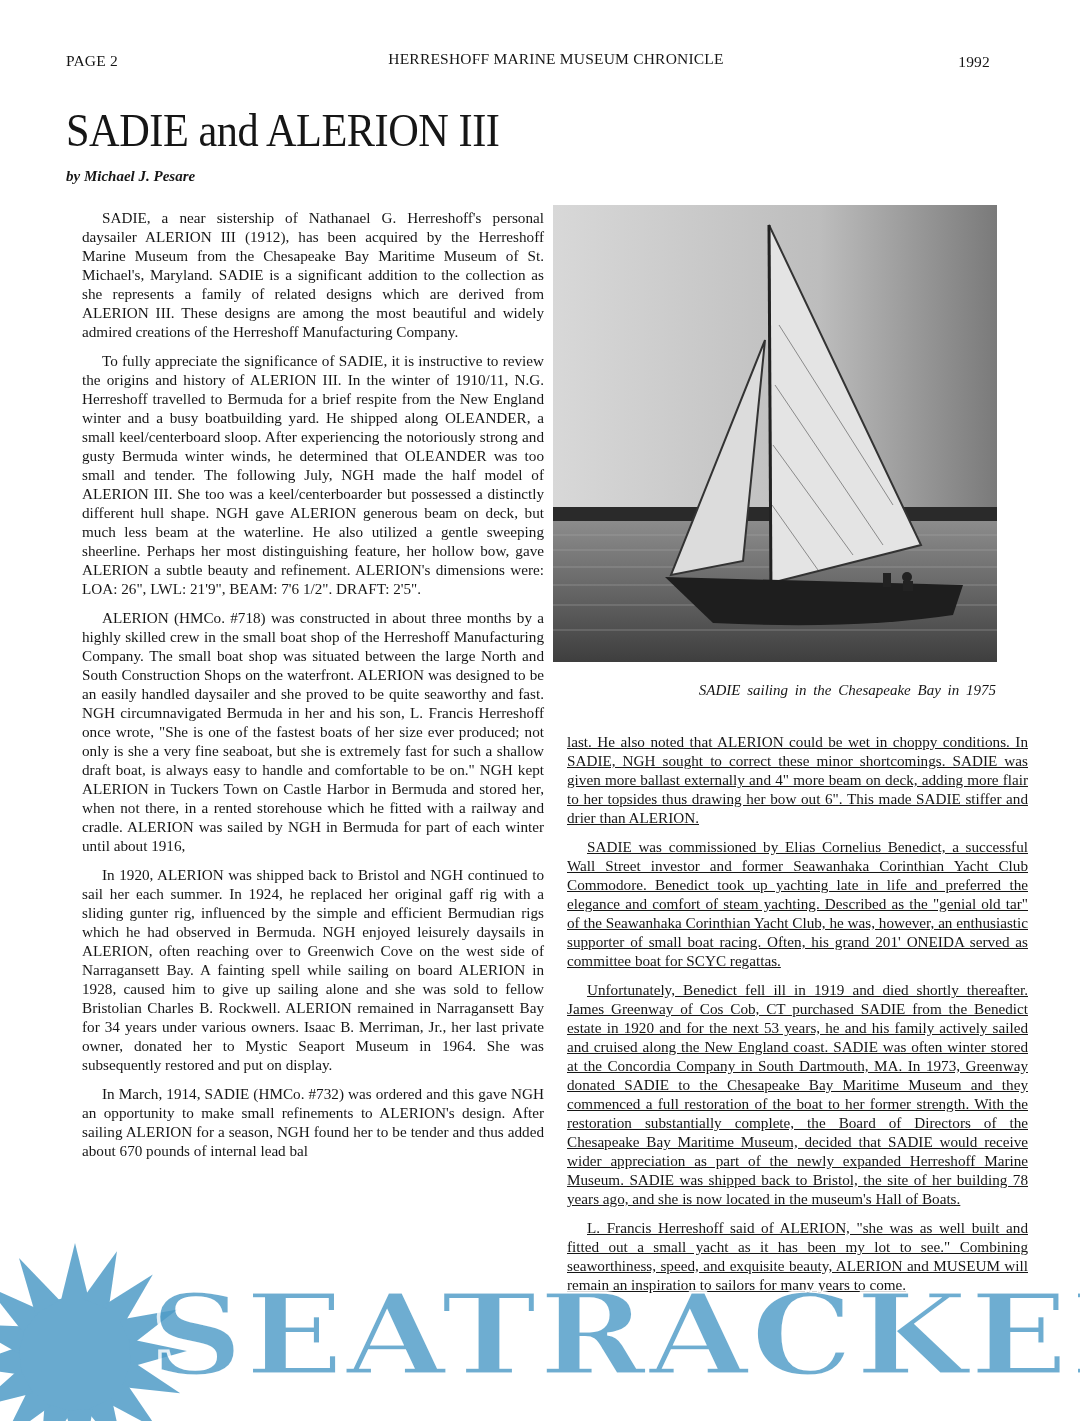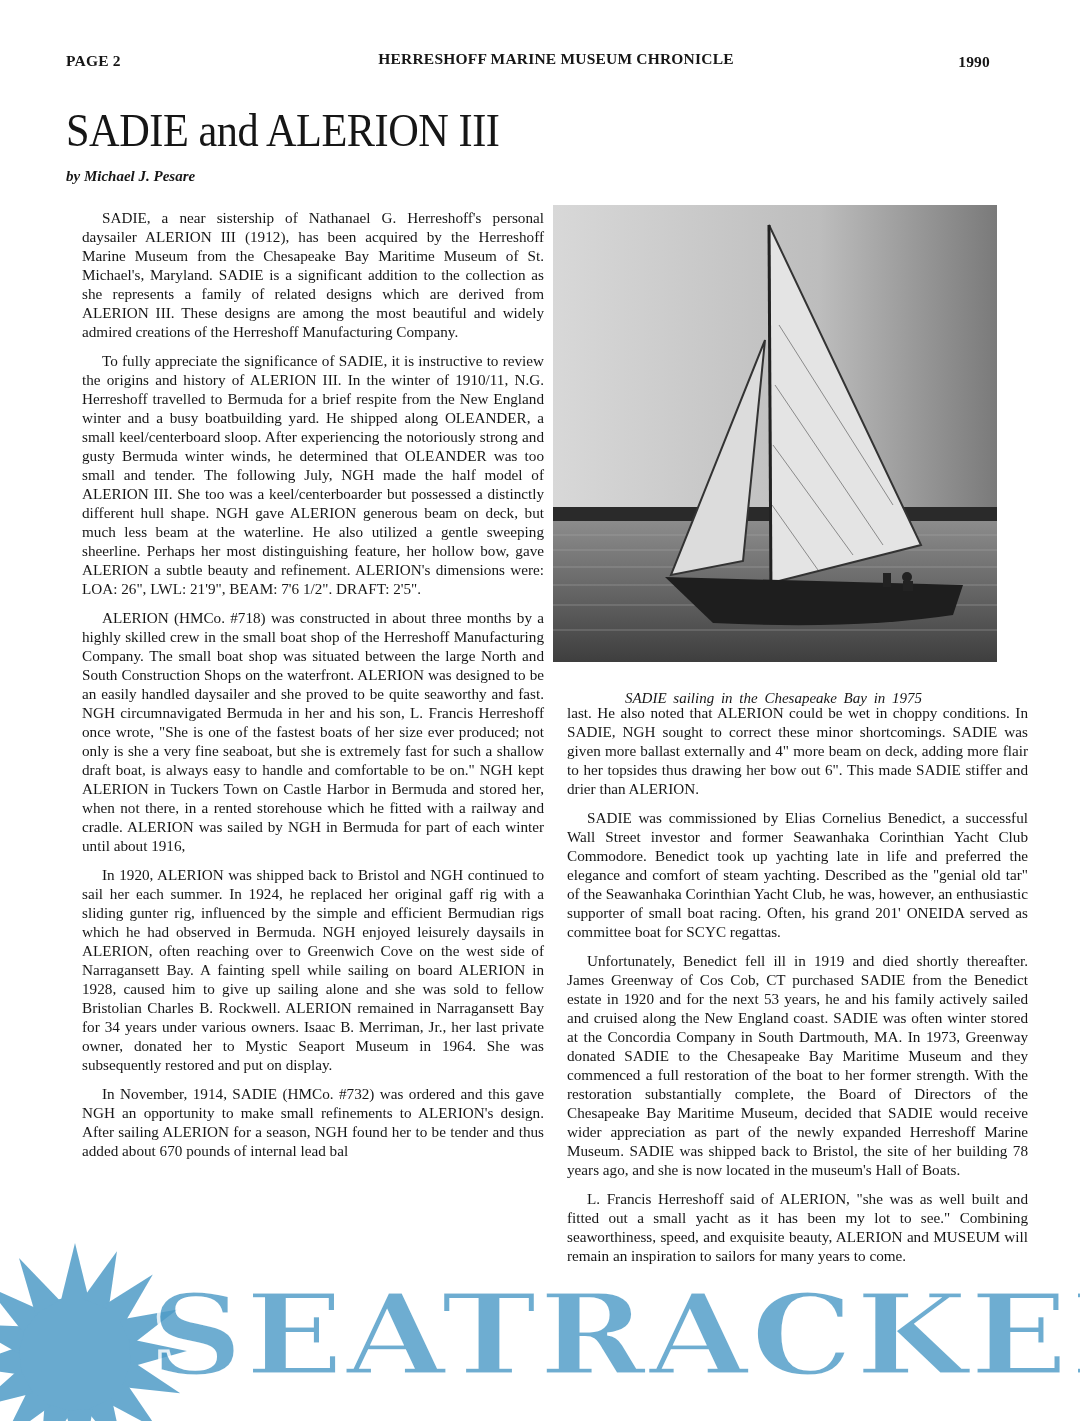--- a/index.html
+++ b/index.html
@@ -1,54 +1,54 @@
 <!DOCTYPE html>
 <html><head>
 <meta charset="utf-8">
 <style>
   html, body { margin:0; padding:0; background:#ffffff; }
   body { width:1080px; height:1421px; position:relative; overflow:hidden;
          font-family:"Liberation Serif","DejaVu Serif",serif; color:#161616; }
-  .hdr { position:absolute; top:52px; font-weight:bold; font-size:15.5px; letter-spacing:0.2px; }
+  .hdr { position:absolute; top:52px; font-weight:normal; font-size:15.5px; letter-spacing:0.2px; }
   .hdr.page { left:66px; }
   .hdr.title { left:16px; width:1080px; text-align:center; top:50px; padding-left:0; }
   .hdr.year { right:90px; top:53px; }
   h1 { position:absolute; left:66px; top:108px; margin:0; font-weight:normal;
        font-size:46px; letter-spacing:-0.5px; line-height:1; transform:scaleX(0.92); transform-origin:left; }
   .byline { position:absolute; left:66px; top:168px; font-style:italic; font-size:15px;font-weight:bold; }
   .col { position:absolute; font-size:15.2px; line-height:19px; text-align:justify;margin-left:16px; }
   .col p { margin:0 0 10px 0; text-indent:20px; hyphens:manual; }
   .col.left { left:66px; top:208px; width:462px; }
-  .col.right { left:551px; top:703px; width:461px; }
+  .col.right { left:551px; top:732px; width:461px;text-decoration:underline; }
   .col.right p.cont { text-indent:0; }
   .photo { position:absolute; left:553px; top:205px; width:444px; height:457px; overflow:hidden; background:#9a9a9a; }
-  .caption { position:absolute; left:551px; top:682px; width:445px; text-align:center; font-style:italic; font-size:15px; word-spacing:3px;margin-top:8px; }
+  .caption { position:absolute; left:551px; top:682px; width:445px; text-align:right; font-style:italic; font-size:15px; word-spacing:3px; }
   .wm { position:absolute; left:0; top:1240px; width:1080px; height:181px; pointer-events:none; }
   .wm-text { position:absolute; left:150px; top:1279px; font-family:"DejaVu Serif",serif; font-weight:bold;
              font-size:112px; line-height:1; color:#4f9cc7; opacity:0.82; letter-spacing:2px;
              -webkit-text-stroke:3px #ffffff; transform:scaleX(1.15); transform-origin:left; white-space:nowrap; }
 </style>
 </head>
 <body>
 
 <div>
   <div class="hdr page">PAGE 2</div>
   <div class="hdr title">HERRESHOFF MARINE MUSEUM CHRONICLE</div>
-  <div class="hdr year">1990</div>
+  <div class="hdr year">1992</div>
 </div>
 
 <h1>SADIE and ALERION III</h1>
 <div class="byline">by Michael J. Pesare</div>
 
 <div class="col left">
   <p>SADIE, a near sistership of Nathanael G. Herreshoff's personal daysailer ALERION III (1912), has been acquired by the Her­reshoff Marine Museum from the Chesapeake Bay Maritime Mu­seum of St. Michael's, Maryland. SADIE is a significant addition to the collection as she represents a family of related designs which are derived from ALERION III. These designs are among the most beautiful and widely admired creations of the Herreshoff Manufacturing Company.</p>
   <p>To fully appreciate the significance of SADIE, it is instructive to review the origins and history of ALERION III. In the winter of 1910/11, N.G. Herreshoff travelled to Bermuda for a brief respite from the New England winter and a busy boatbuilding yard. He shipped along OLEANDER, a small keel/centerboard sloop. After experiencing the notoriously strong and gusty Bermuda winter winds, he determined that OLEANDER was too small and tender. The following July, NGH made the half model of ALERION III. She too was a keel/centerboarder but possessed a distinctly differ­ent hull shape. NGH gave ALERION generous beam on deck, but much less beam at the waterline. He also utilized a gentle sweeping sheerline. Perhaps her most distinguishing feature, her hollow bow, gave ALERION a subtle beauty and refinement. ALERION's dimensions were: LOA: 26", LWL: 21'9", BEAM: 7'6 1/2". DRAFT: 2'5".</p>
   <p>ALERION (HMCo. #718) was constructed in about three months by a highly skilled crew in the small boat shop of the Her­reshoff Manufacturing Company. The small boat shop was situ­ated between the large North and South Construction Shops on the waterfront. ALERION was designed to be an easily handled day­sailer and she proved to be quite seaworthy and fast. NGH circum­navigated Bermuda in her and his son, L. Francis Herreshoff once wrote, "She is one of the fastest boats of her size ever produced; not only is she a very fine seaboat, but she is extremely fast for such a shallow draft boat, is always easy to handle and comfortable to be on." NGH kept ALERION in Tuckers Town on Castle Harbor in Bermuda and stored her, when not there, in a rented storehouse which he fitted with a railway and cradle. ALERION was sailed by NGH in Bermuda for part of each winter until about 1916,</p>
   <p>In 1920, ALERION was shipped back to Bristol and NGH con­tinued to sail her each summer. In 1924, he replaced her original gaff rig with a sliding gunter rig, influenced by the simple and efficient Bermudian rigs which he had observed in Bermuda. NGH enjoyed leisurely daysails in ALERION, often reaching over to Greenwich Cove on the west side of Narragansett Bay. A faint­ing spell while sailing on board ALERION in 1928, caused him to give up sailing alone and she was sold to fellow Bristolian Charles B. Rockwell. ALERION remained in Narragansett Bay for 34 years under various owners. Isaac B. Merriman, Jr., her last private owner, donated her to Mystic Seaport Museum in 1964. She was subsequently restored and put on display.</p>
-  <p>In November, 1914, SADIE (HMCo. #732) was ordered and this gave NGH an opportunity to make small refinements to ALERI­ON's design. After sailing ALERION for a season, NGH found her to be tender and thus added about 670 pounds of internal lead bal­</p>
+  <p>In March, 1914, SADIE (HMCo. #732) was ordered and this gave NGH an opportunity to make small refinements to ALERI­ON's design. After sailing ALERION for a season, NGH found her to be tender and thus added about 670 pounds of internal lead bal­</p>
 </div>
 
 <div class="photo">
   <svg width="444" height="457" viewBox="0 0 444 457">
     <defs>
       <linearGradient id="sky" x1="0" y1="0" x2="1" y2="0">
         <stop offset="0" stop-color="#d8d8d8"></stop>
         <stop offset="0.6" stop-color="#bdbdbd"></stop>
         <stop offset="1" stop-color="#7a7a7a"></stop>
       </linearGradient>

